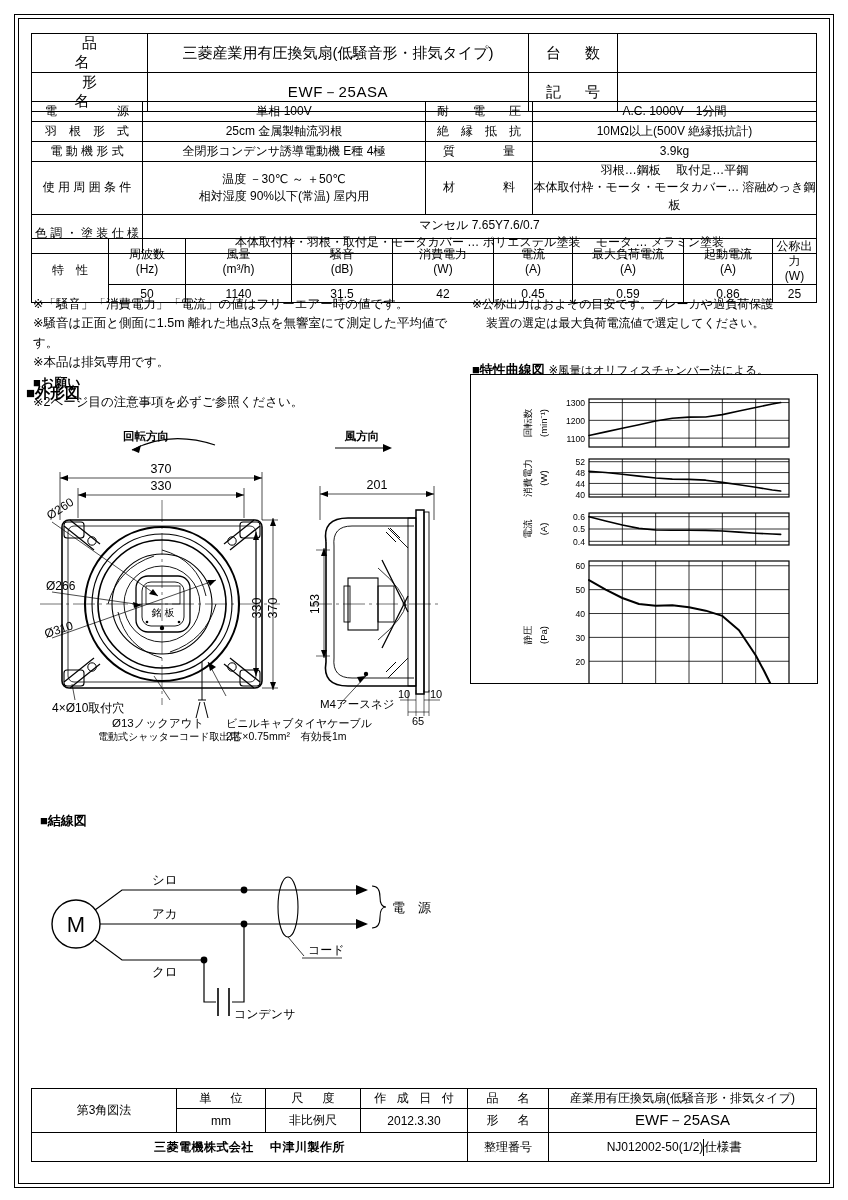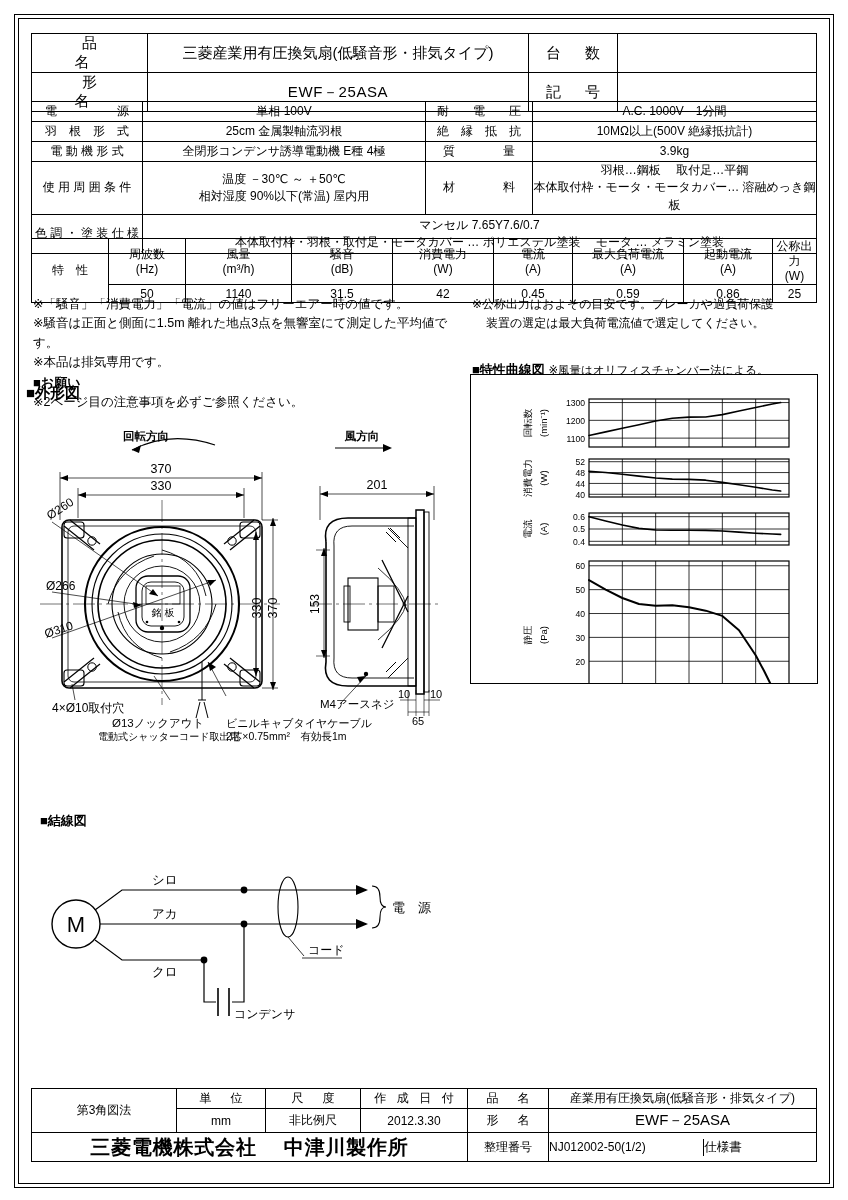--- a/index.html
+++ b/index.html
@@ -62,21 +62,21 @@
   #chartbox{position:absolute;left:470px;top:374px;width:346px;height:308px;border:1px solid #000;background:#fff;}
   #wiring{position:absolute;left:36px;top:828px;width:400px;height:200px;}
 
   svg{display:block;}
   .ln{stroke:#000;fill:none;}
 
   
   #foot{position:absolute;left:31px;top:1088px;width:786px;}
   #foot td{font-size:12px;text-align:center;}
   #foot .bigname{font-size:15px;}
-  #foot .co{font-size:20px;font-weight:bold;letter-spacing:.04em;}
+  #foot .co{font-size:12px;font-weight:bold;letter-spacing:.04em;}
 </style>
 </head>
 <body>
 
 <div class="page">
 
   <div class="frame"></div>
   <div class="frame2"></div>
 
   <table class="tbl" id="hdr">
@@ -523,21 +523,21 @@
       <td class="sp">形　名</td>
       <td class="bigname">EWF－25ASA</td>
     </tr>
     <tr>
       <td colspan="4" style="height:28px" class="co">三菱電機株式会社　 中津川製作所</td>
       <td>整理番号</td>
       <td>
         <table style="width:100%;border-collapse:collapse">
           <tbody>
                 <tr>
-            <td style="border:0;border-right:1px solid #000;text-align:left;font-size:12px;width:58%">NJ012002-50(1/2)</td>
+            <td style="border:0;border-right:1px solid #000;text-align:right;font-size:12px;width:58%">NJ012002-50(1/2)</td>
             <td style="border:0;text-align:left;font-size:12.5px">仕様書</td>
           </tr>
         </tbody>
             </table>
       </td>
     </tr>
   </tbody>
     </table>
 
 </div>

